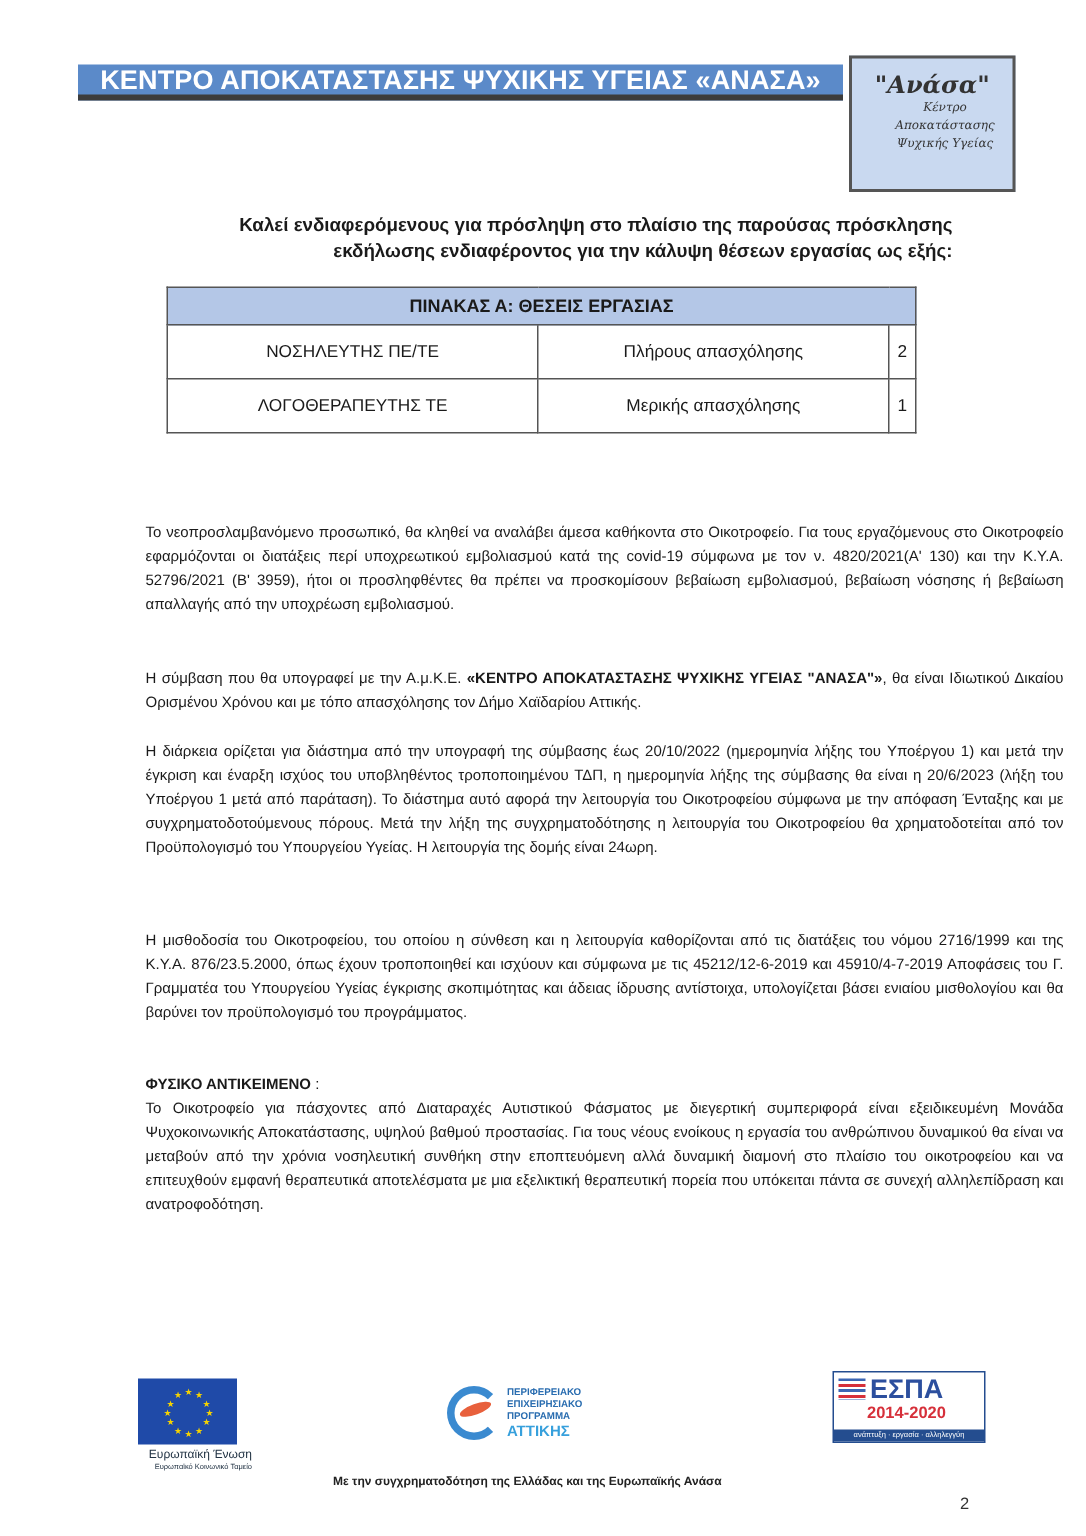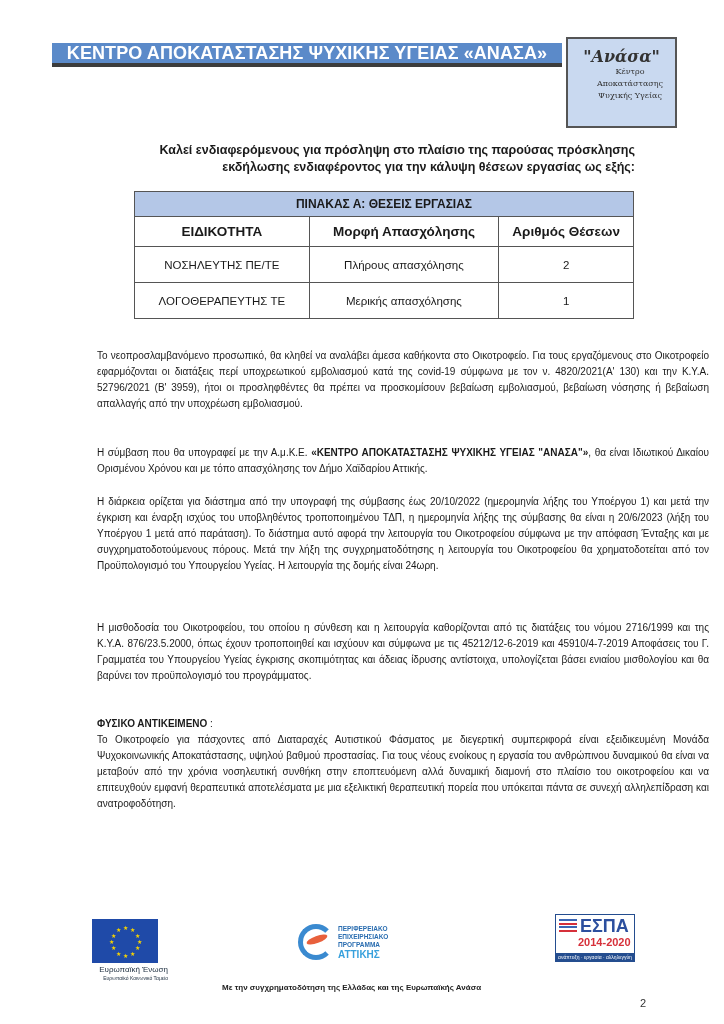--- a/index.html
+++ b/index.html
@@ -6,26 +6,26 @@
   body { width:724px; height:1024px; background:#fff; position:relative; overflow:hidden;
          font-family:"Liberation Sans", sans-serif; color:#1a1a1a; }
   .header-bar { position:absolute; left:52px; top:43px; width:510px; height:20px;
                 background:#5b8ac9; border-bottom:4px solid #3c3c3c; }
   .header-bar span { display:block; text-align:center; color:#fff; font-weight:bold;
                      font-size:18px; line-height:20px; letter-spacing:0.1px; }
   .logo-box { position:absolute; left:566px; top:37px; width:111px; height:91px;
               background:#c9d9f0; border:2px solid #555; box-sizing:border-box; text-align:center; }
   .logo-title { font-family:"DejaVu Serif", serif; font-style:italic; font-weight:bold;
                 font-size:16px; color:#333; margin-top:8px; }
-  .logo-sub { font-family:"DejaVu Serif", serif; font-size:8px; color:#333;
+  .logo-sub { font-family:"DejaVu Serif", serif; font-style:italic; font-size:8px; color:#333;
               line-height:12px;padding-left:17px; }
   .intro { position:absolute; left:90px; top:142px; width:545px; text-align:right;
            font-weight:bold; font-size:12.5px; line-height:17px; }
   table.jobs { position:absolute; left:111px; top:191px; width:500px; border-collapse:collapse;
-               font-size:11.5px;margin-left:23px; }
+               font-size:11.5px; }
   table.jobs td, table.jobs th { border:1px solid #555; text-align:center; }
   table.jobs .title-row th { background:#b4c7e7; font-weight:bold; font-size:12px; height:22px; }
   table.jobs .head-row th { font-weight:bold; font-size:13.5px; height:27px; }
   table.jobs td { height:33px; }
   .para { position:absolute; left:64px; width:612px; font-size:10px; line-height:16px;
           text-align:justify;margin-left:33px; }
   .para b { font-weight:bold; }
   .section-title { font-weight:bold; }
   .eu-flag { position:absolute; left:92px; top:919px; width:66px; height:44px; background:#1f4aa8; }
   .eu-flag span { position:absolute; color:#f6d300; font-size:6px; }
@@ -34,21 +34,21 @@
   .eu-label small { display:block; font-size:5px; }
   .pep-logo { position:absolute; left:298px; top:922px; width:110px; height:40px; }
   .pep-circle { position:absolute; left:0; top:2px; width:36px; height:36px; border-radius:50%;
                 border:5px solid #3a8ad0; box-sizing:border-box; border-right-color:transparent; }
   .pep-swoosh { position:absolute; left:8px; top:14px; width:22px; height:7px; background:#e8603c;
                 border-radius:50%; transform:rotate(-20deg); }
   .pep-text { position:absolute; left:40px; top:3px; font-size:6.5px; line-height:8px; color:#2a6db0;
               font-weight:bold; }
   .pep-text .big { color:#37a0dc; font-size:10px; line-height:11px; }
   .espa { position:absolute; left:555px; top:914px; width:78px; height:46px; border:1px solid #244d8f;
-          background:#fff; }
+          background:#fff;padding-left:22px; }
   .espa-word { position:absolute; left:24px; top:1px; font-size:18px; font-weight:bold; color:#2c4f9e; }
   .espa-years { position:absolute; left:22px; top:21px; font-size:11px; font-weight:bold; color:#d6303a; }
   .espa-stripes { position:absolute; left:3px; top:4px; width:18px; height:14px;
                   background:repeating-linear-gradient(180deg,#3b66b4 0 2px,#fff 2px 4px,#d6303a 4px 6px,#fff 6px 7px); }
   .espa-bar { position:absolute; left:0; bottom:0; width:100%; height:8px; background:#244d8f;
               color:#fff; font-size:5px; text-align:center; line-height:8px; }
   .footer-text { position:absolute; left:222px; top:983px; font-size:8px; font-weight:bold; color:#222; }
   .page-num { position:absolute; left:640px; top:997px; font-size:11px; color:#333; }
 </style>
 </head>
@@ -63,25 +63,20 @@
   <div class="logo-sub">Κέντρο Αποκατάστασης</div>
   <div class="logo-sub">Ψυχικής Υγείας</div>
 </div>
 
 <div class="intro">Καλεί ενδιαφερόμενους για πρόσληψη στο πλαίσιο της παρούσας πρόσκλησης εκδήλωσης ενδιαφέροντος για την κάλυψη θέσεων εργασίας ως εξής:</div>
 
 <table class="jobs">
   <tbody>
       <tr class="title-row">
     <th colspan="3">ΠΙΝΑΚΑΣ Α: ΘΕΣΕΙΣ ΕΡΓΑΣΙΑΣ</th>
-  </tr>
-  <tr class="head-row">
-    <th style="width:35%">ΕΙΔΙΚΟΤΗΤΑ</th>
-    <th style="width:38%">Μορφή Απασχόλησης</th>
-    <th>Αριθμός Θέσεων</th>
   </tr>
   <tr>
     <td>ΝΟΣΗΛΕΥΤΗΣ ΠΕ/ΤΕ</td>
     <td>Πλήρους απασχόλησης</td>
     <td>2</td>
   </tr>
   <tr>
     <td>ΛΟΓΟΘΕΡΑΠΕΥΤΗΣ ΤΕ</td>
     <td>Μερικής απασχόλησης</td>
     <td>1</td>

